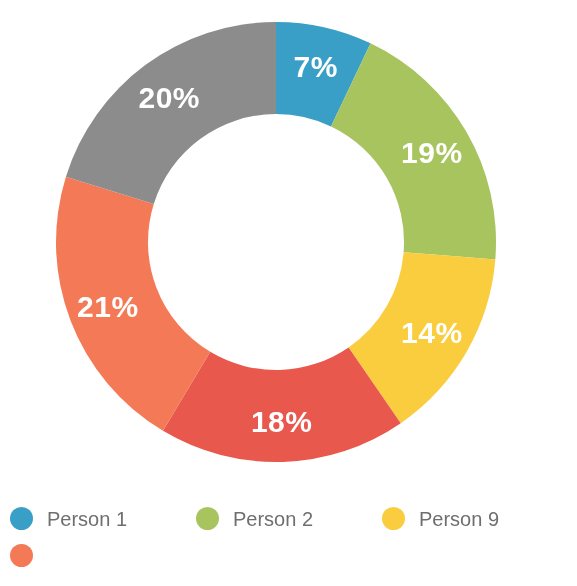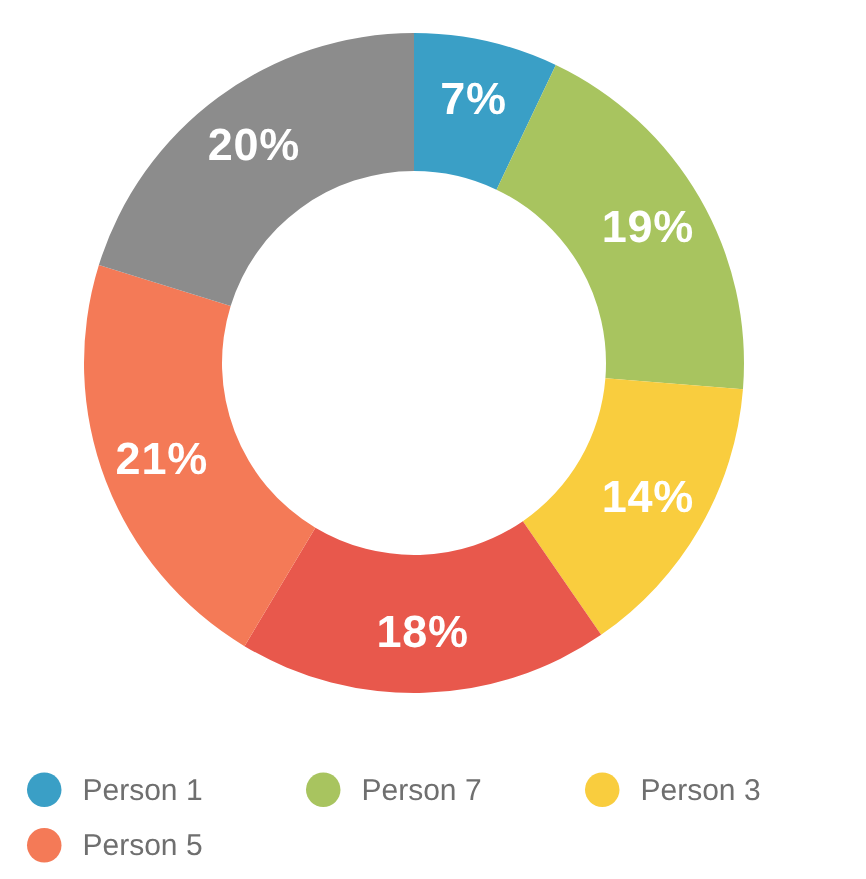--- a/index.html
+++ b/index.html
@@ -36,28 +36,27 @@
     font-family: "Liberation Sans", sans-serif;
     font-size: 30px;
     font-weight: bold;
     fill: #ffffff;
     text-anchor: middle;
     dominant-baseline: central;
     letter-spacing: 0.5px;
   }
   .legend-grid {
     position: absolute;
-    left: 18px;
+    left: 10px;
     top: 500px;
     width: 540px;
     display: grid;
     grid-template-columns: 186px 186px 168px;
     grid-template-rows: 37px 37px;
     align-items: center;
-    margin-top: 8px;
   }
   .legend-item {
     display: flex;
     align-items: center;
     gap: 14px;
     height: 37px;
   }
   .legend-swatch {
     width: 23px;
     height: 23px;
@@ -100,30 +99,29 @@
 
   <div class="legend-grid">
 
     <div class="legend-item">
       <span class="legend-swatch" style="background: rgb(58, 159, 198);"></span>
       <span class="legend-label">Person 1</span>
     </div>
 
     <div class="legend-item">
       <span class="legend-swatch" style="background: rgb(168, 196, 95);"></span>
-      <span class="legend-label">Person 7</span>
+      <span class="legend-label">Person 2</span>
     </div>
 
     <div class="legend-item">
       <span class="legend-swatch" style="background: rgb(249, 205, 62);"></span>
-      <span class="legend-label">Person 3</span>
+      <span class="legend-label">Person 9</span>
     </div>
 
 
     <div class="legend-item">
       <span class="legend-swatch" style="background: rgb(244, 122, 87);"></span>
-      <span class="legend-label">Person 5</span>
     </div>
 
 
   </div>
 
 </div>
 
 </body></html>

